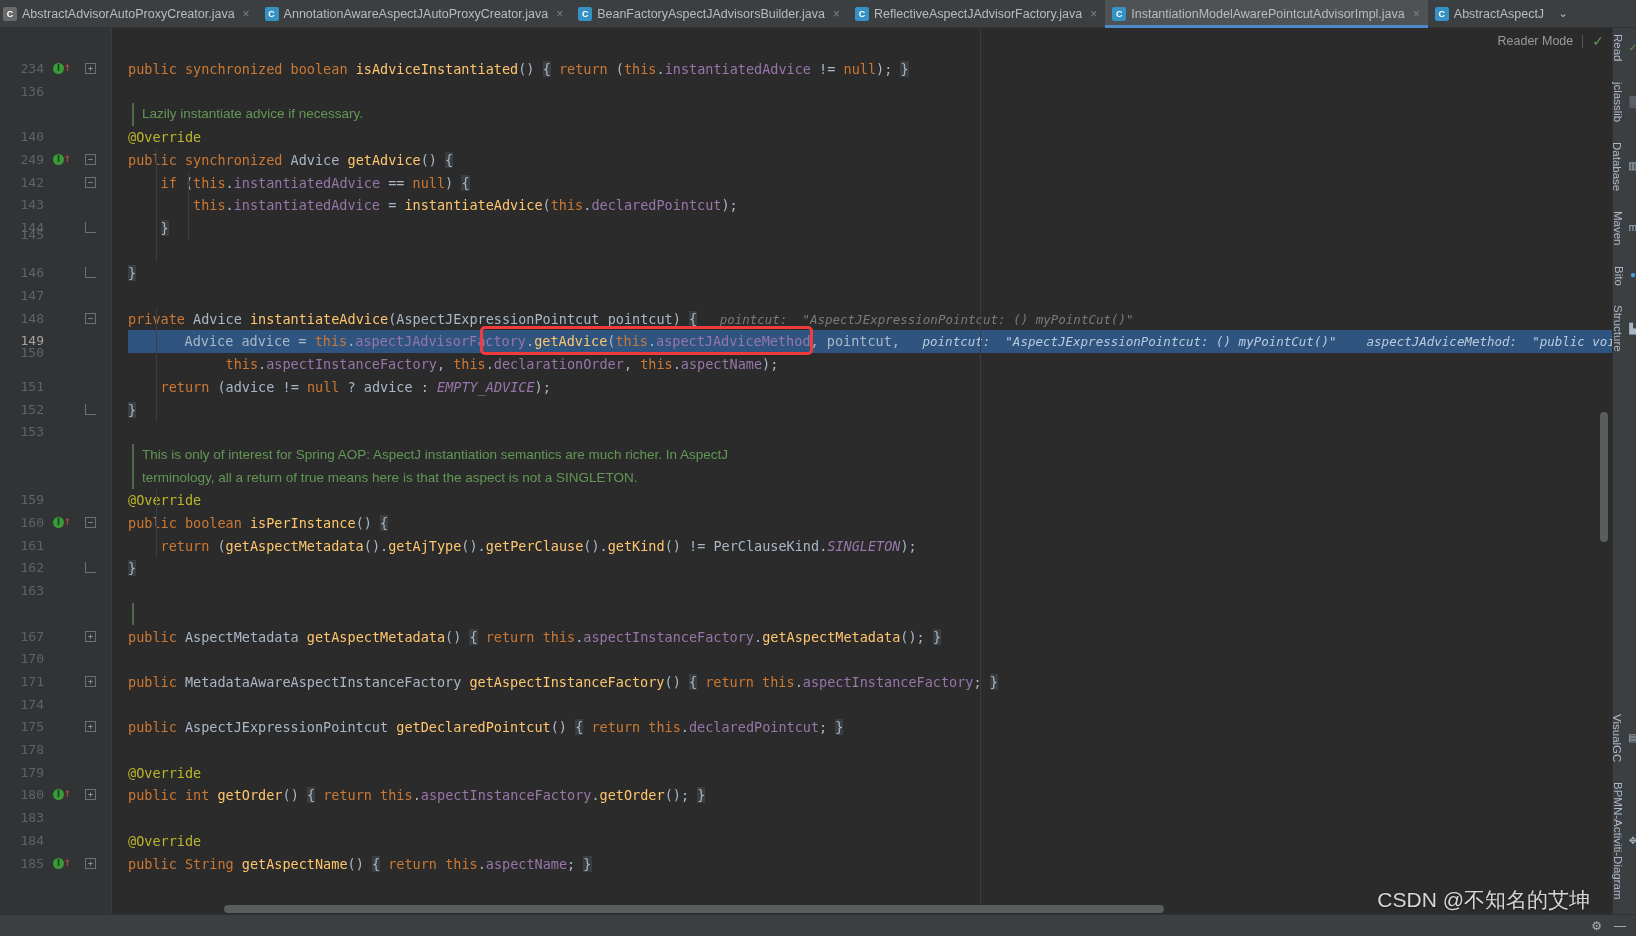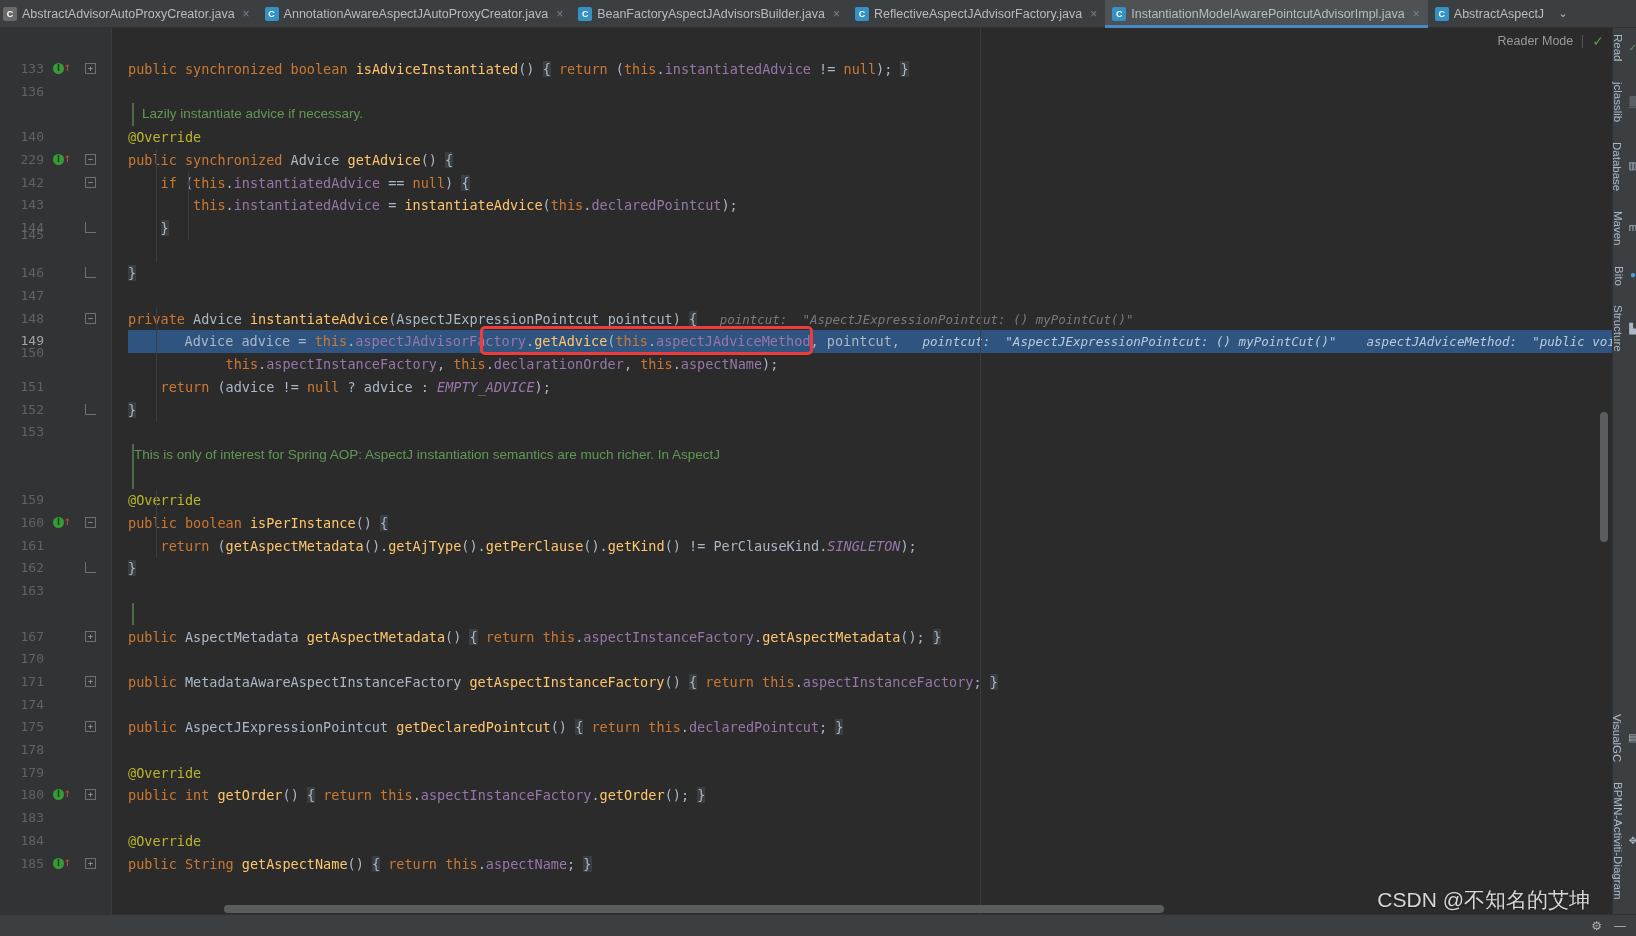--- a/index.html
+++ b/index.html
@@ -254,34 +254,34 @@
     <div class="stubline" style="height: 22.7px; line-height: 22.7px; font-family: &quot;DejaVu Sans Mono&quot;, monospace; font-size: 11px; color: rgb(169, 183, 198); white-space: nowrap; overflow: hidden; padding-left: 1px;">ta</div>
     <div class="stubline" style="height: 22.7px; line-height: 22.7px; font-family: &quot;DejaVu Sans Mono&quot;, monospace; font-size: 11px; color: rgb(169, 183, 198); white-space: nowrap; overflow: hidden; padding-left: 1px;">at</div>
     <div class="stubline" style="height: 22.7px; line-height: 22.7px; font-family: &quot;DejaVu Sans Mono&quot;, monospace; font-size: 11px; color: rgb(169, 183, 198); white-space: nowrap; overflow: hidden; padding-left: 1px;">de</div>
     <div class="stubbox" style="top: 200px;"></div>
   </div>
 
 <div id="editor">
 
   <div id="gutter">
       <div class="gutline" style="top: 30px;">
-        <span class="num">133</span>
+        <span class="num">234</span>
         <span class="impl">I</span>
         <span class="arrowup">↑</span>
         <span class="fold">+</span>
       </div>
       <div class="gutline" style="top: 52.7px;">
         <span class="num">136</span>
       </div>
       <div class="gutline" style="top: 75.4px;"></div>
       <div class="gutline" style="top: 98.1px;">
         <span class="num">140</span>
       </div>
       <div class="gutline" style="top: 120.8px;">
-        <span class="num">229</span>
+        <span class="num">249</span>
         <span class="impl">I</span>
         <span class="arrowup">↑</span>
         <span class="fold">−</span>
       </div>
       <div class="gutline" style="top: 143.5px;">
         <span class="num">142</span>
         <span class="fold">−</span>
       </div>
       <div class="gutline" style="top: 166.2px;">
         <span class="num">143</span>
@@ -399,22 +399,23 @@
       <div class="line" style="top: 188.9px; left: 16px;">    <span class="brace-hl">}</span></div>
       <div class="line" style="top: 234.3px; left: 16px;"><span class="brace-hl">}</span></div>
       <div class="line" style="top: 257px; left: 16px;"></div>
       <div class="line" style="top: 279.7px; left: 16px;"><span class="kw">private</span> <span class="typ">Advice</span> <span class="mth">instantiateAdvice</span><span class="pun">(</span><span class="typ">AspectJExpressionPointcut</span> <span class="typ">pointcut</span><span class="pun">)</span> <span class="brace-hl">{</span><span class="hint">   pointcut:  "AspectJExpressionPointcut: () myPointCut()"</span></div>
       <div class="line hl" style="top: 302.4px; left: 16px;">    <span class="typ">Advice</span> <span class="typ">advice</span> <span class="pun">=</span> <span class="kw">this</span><span class="pun">.</span><span class="fld">aspectJAdvisorFactory</span><span class="pun">.</span><span class="mth">getAdvice</span><span class="pun">(</span><span class="kw">this</span><span class="pun">.</span><span class="fld">aspectJAdviceMethod</span><span class="pun">,</span> <span class="typ">pointcut</span><span class="pun">,</span><span class="hint">   pointcut:  "AspectJExpressionPointcut: () myPointCut()"</span><span class="hint">    aspectJAdviceMethod:  "public void</span></div>
       <div class="line" style="top: 325.1px; left: 16px;">            <span class="kw">this</span><span class="pun">.</span><span class="fld">aspectInstanceFactory</span><span class="pun">,</span> <span class="kw">this</span><span class="pun">.</span><span class="fld">declarationOrder</span><span class="pun">,</span> <span class="kw">this</span><span class="pun">.</span><span class="fld">aspectName</span><span class="pun">)</span><span class="pun">;</span></div>
       <div class="line" style="top: 347.8px; left: 16px;">    <span class="kw">return</span> <span class="pun">(</span><span class="typ">advice</span> <span class="pun">!</span><span class="pun">=</span> <span class="kw">null</span> <span class="pun">?</span> <span class="typ">advice</span> <span class="pun">:</span> <span class="sfld">EMPTY_ADVICE</span><span class="pun">)</span><span class="pun">;</span></div>
       <div class="line" style="top: 370.5px; left: 16px;"><span class="brace-hl">}</span></div>
       <div class="line" style="top: 393.2px; left: 16px;"></div>
       <div class="docbar" style="top: 415.9px; height: 22.7px; left: 20px;"></div>
-      <div class="docblock" style="top: 415.9px; left: 22px;">This is only of interest for Spring AOP: AspectJ instantiation semantics are much richer. In AspectJ</div>
+      <div class="docblock" style="top: 415.9px; left: 30px;">This is only of interest for Spring AOP: AspectJ instantiation semantics are much richer. In AspectJ</div>
       <div class="docbar" style="top: 438.6px; height: 22.7px; left: 20px;"></div>
+      <div class="docblock" style="top: 438.6px; left: 30px;">terminology, all a return of true means here is that the aspect is not a SINGLETON.</div>
       <div class="line" style="top: 461.3px; left: 16px;"><span class="ann">@Override</span></div>
       <div class="line" style="top: 484px; left: 16px;"><span class="kw">public</span> <span class="kw">boolean</span> <span class="mth">isPerInstance</span><span class="pun">(</span><span class="pun">)</span> <span class="brace-hl">{</span></div>
       <div class="line" style="top: 506.7px; left: 16px;">    <span class="kw">return</span> <span class="pun">(</span><span class="mth">getAspectMetadata</span><span class="pun">(</span><span class="pun">)</span><span class="pun">.</span><span class="mth">getAjType</span><span class="pun">(</span><span class="pun">)</span><span class="pun">.</span><span class="mth">getPerClause</span><span class="pun">(</span><span class="pun">)</span><span class="pun">.</span><span class="mth">getKind</span><span class="pun">(</span><span class="pun">)</span> <span class="pun">!</span><span class="pun">=</span> <span class="typ">PerClauseKind</span><span class="pun">.</span><span class="sfld">SINGLETON</span><span class="pun">)</span><span class="pun">;</span></div>
       <div class="line" style="top: 529.4px; left: 16px;"><span class="brace-hl">}</span></div>
       <div class="line" style="top: 552.1px; left: 16px;"></div>
       <div class="docbar" style="top: 574.8px; height: 22.7px; left: 20px;"></div>
       <div class="line" style="top: 597.5px; left: 16px;"><span class="kw">public</span> <span class="typ">AspectMetadata</span> <span class="mth">getAspectMetadata</span><span class="pun">(</span><span class="pun">)</span> <span class="brace-hl">{</span> <span class="kw">return</span> <span class="kw">this</span><span class="pun">.</span><span class="fld">aspectInstanceFactory</span><span class="pun">.</span><span class="mth">getAspectMetadata</span><span class="pun">(</span><span class="pun">)</span><span class="pun">;</span> <span class="brace-hl">}</span></div>
       <div class="line" style="top: 620.2px; left: 16px;"></div>
       <div class="line" style="top: 642.9px; left: 16px;"><span class="kw">public</span> <span class="typ">MetadataAwareAspectInstanceFactory</span> <span class="mth">getAspectInstanceFactory</span><span class="pun">(</span><span class="pun">)</span> <span class="brace-hl">{</span> <span class="kw">return</span> <span class="kw">this</span><span class="pun">.</span><span class="fld">aspectInstanceFactory</span><span class="pun">;</span> <span class="brace-hl">}</span></div>
       <div class="line" style="top: 665.6px; left: 16px;"></div>

